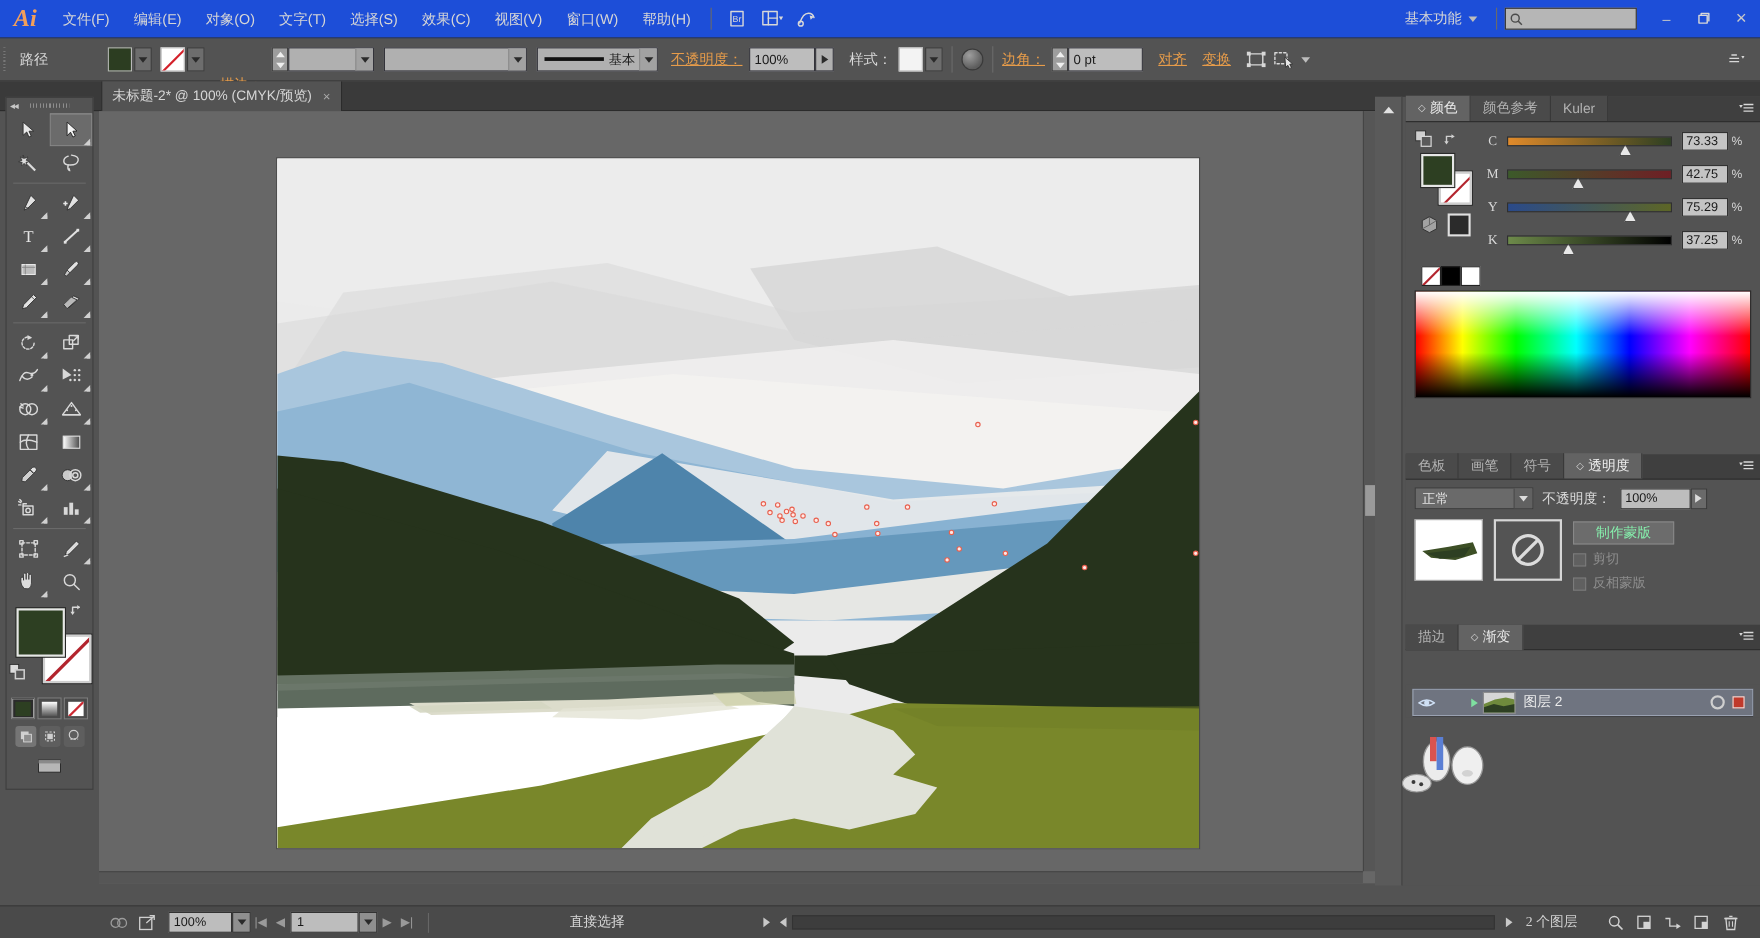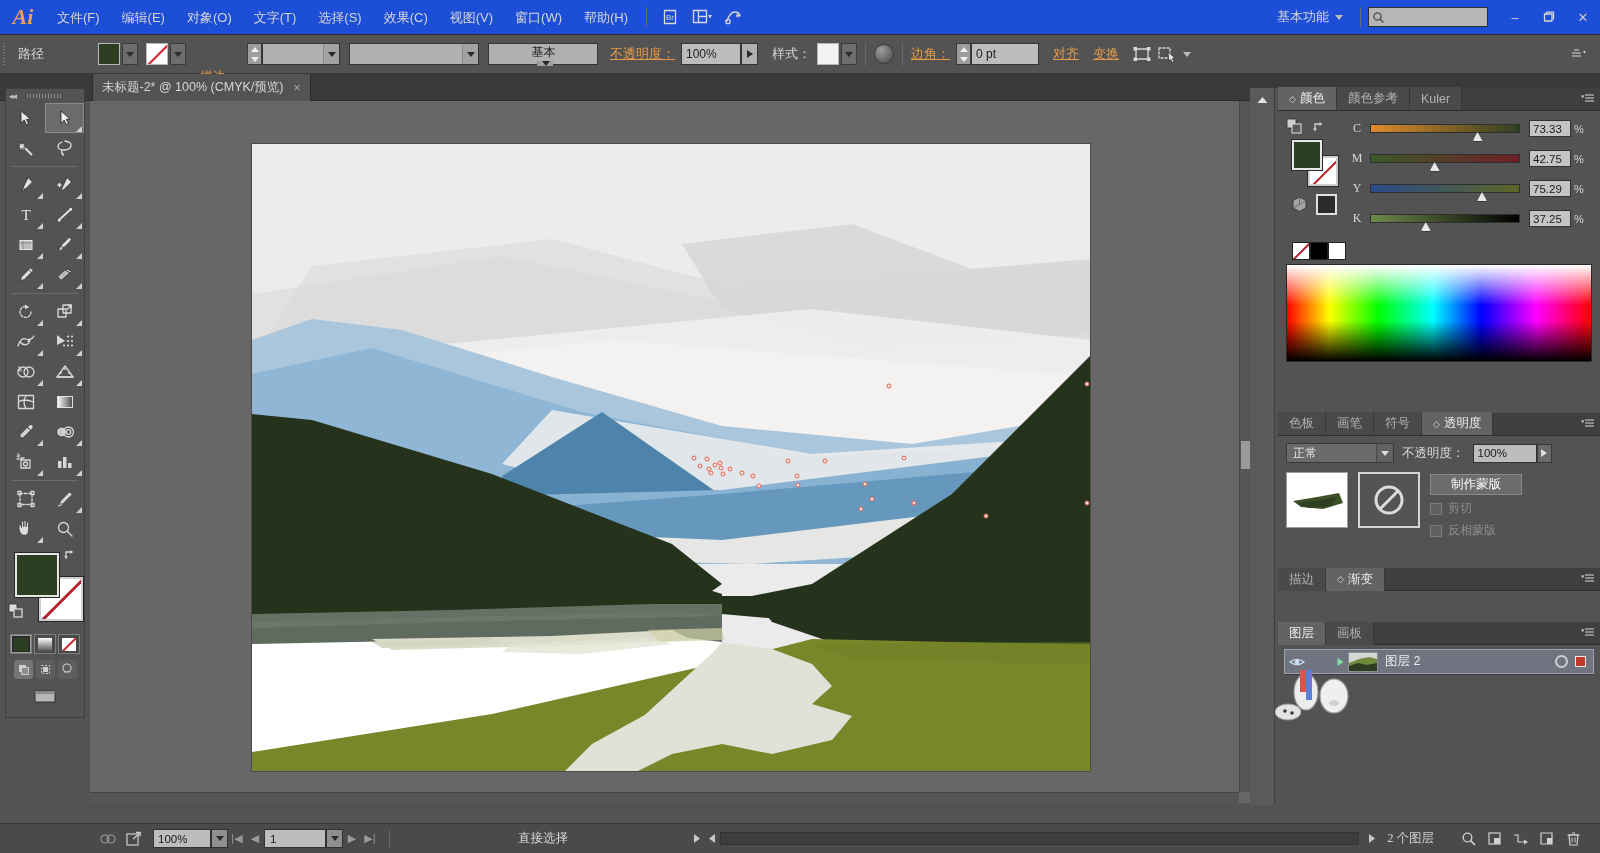--- a/index.html
+++ b/index.html
@@ -251,21 +251,21 @@
     font-size:12px;color:#e4e4e4;
   }
   .tp-mode .dd { width:17px;height:18px;background:#616161;display:flex;align-items:center;justify-content:center;border-left:1px solid #4b4b4b;}
   .tp-op-label { font-size:12.5px; color:#dcdcdc; }
   .tp-op-field { width:64px;height:19px;background:#bdbdbd;border:1px solid #323232;color:#1a1a1a;font-size:11.5px;display:flex;align-items:center;padding-left:4px;}
   .tp-op-play { width:15px;height:19px;background:#6a6a6a;border:1px solid #3a3a3a;display:flex;align-items:center;justify-content:center;}
   .tp-thumbs { display:flex; align-items:flex-start; gap:10px; margin-top:9px; }
   .tp-thumb { width:62px;height:56px; background:#fff; border:1px solid #9b9b9b; overflow:hidden; }
   .tp-mask { width:62px;height:56px; background:#545454; border:2px solid #d6d6d6; display:flex;align-items:center;justify-content:center; }
   .tp-right { display:flex; flex-direction:column; gap:5px; padding-top:2px; }
-  .tp-btn { width:92px;height:21px;background:#6c6c6c;border:1px solid #888; display:flex;align-items:center;justify-content:center; font-size:12.5px;color:#ffffff;}
+  .tp-btn { width:92px;height:21px;background:#6c6c6c;border:1px solid #888; display:flex;align-items:center;justify-content:center; font-size:12.5px;color:#86efac;}
   .tp-check { display:flex;align-items:center;gap:6px;font-size:12px;color:#8e8e8e; }
   .tp-box { width:12px;height:12px;background:#606060;border:1px solid #7b7b7b; }
 
   
   .strip {
     display:flex; align-items:center; height:23px; background:#3f3f3f;
     border-bottom:1px solid #2e2e2e; position:relative;
   }
 
   
@@ -399,21 +399,21 @@
       </div>
     </div>
 
     <div class="combo" style="width:130px;margin-left:9px;">
       <span></span>
       <span class="dd">
           <span class="drop-tri"></span>
         </span>
     </div>
 
-    <div class="combo" style="width:110px;margin-left:9px;justify-content:space-between;flex-direction:column;">
+    <div class="combo" style="width:110px;margin-left:9px;justify-content:space-between;">
       <svg width="60" height="14" viewBox="0 0 60 14">
           <rect x="2" y="5" width="54" height="3.4" fill="#111"></rect>
         </svg>
       <span style="font-size:12px;color:#1c1c1c;padding-right:3px;">基本</span>
       <span class="dd">
           <span class="drop-tri"></span>
         </span>
     </div>
 
     <div class="cb-label-or" style="margin-left:12px;">不透明度：</div>
@@ -1033,30 +1033,20 @@
           <svg width="14" height="12" viewBox="0 0 14 12">
               <path d="M4 2 l9 0 M4 5 l9 0 M4 8 l9 0" stroke="#d8d8d8" stroke-width="1.2"></path>
               <path d="M0 2.5 l3.4 0 l-1.7 2.6z" class="ico-f"></path>
             </svg>
         </div>
       </div>
     </div>
 
 
     <div class="panel" style="top:534px;">
-      <div class="strip">
-        <div class="ptab active">图层</div>
-        <div class="ptab">画板</div>
-        <div class="panel-menu">
-          <svg width="14" height="12" viewBox="0 0 14 12">
-              <path d="M4 2 l9 0 M4 5 l9 0 M4 8 l9 0" stroke="#d8d8d8" stroke-width="1.2"></path>
-              <path d="M0 2.5 l3.4 0 l-1.7 2.6z" class="ico-f"></path>
-            </svg>
-        </div>
-      </div>
       <div style="padding:4px 6px 0 6px;">
         <div class="layer-row sel">
           <span class="lr-eye">
             <svg width="16" height="12" viewBox="0 0 16 12">
                 <path d="M1 6 q7-5.2 14 0 q-7 5.2-14 0z" fill="none" stroke="#cfe0f5" stroke-width="1.2"></path>
                 <circle cx="8" cy="6" r="2.3" fill="#cfe0f5"></circle>
               </svg>
           </span>
           <span class="lr-lock"></span>
           <span class="lr-tri">

